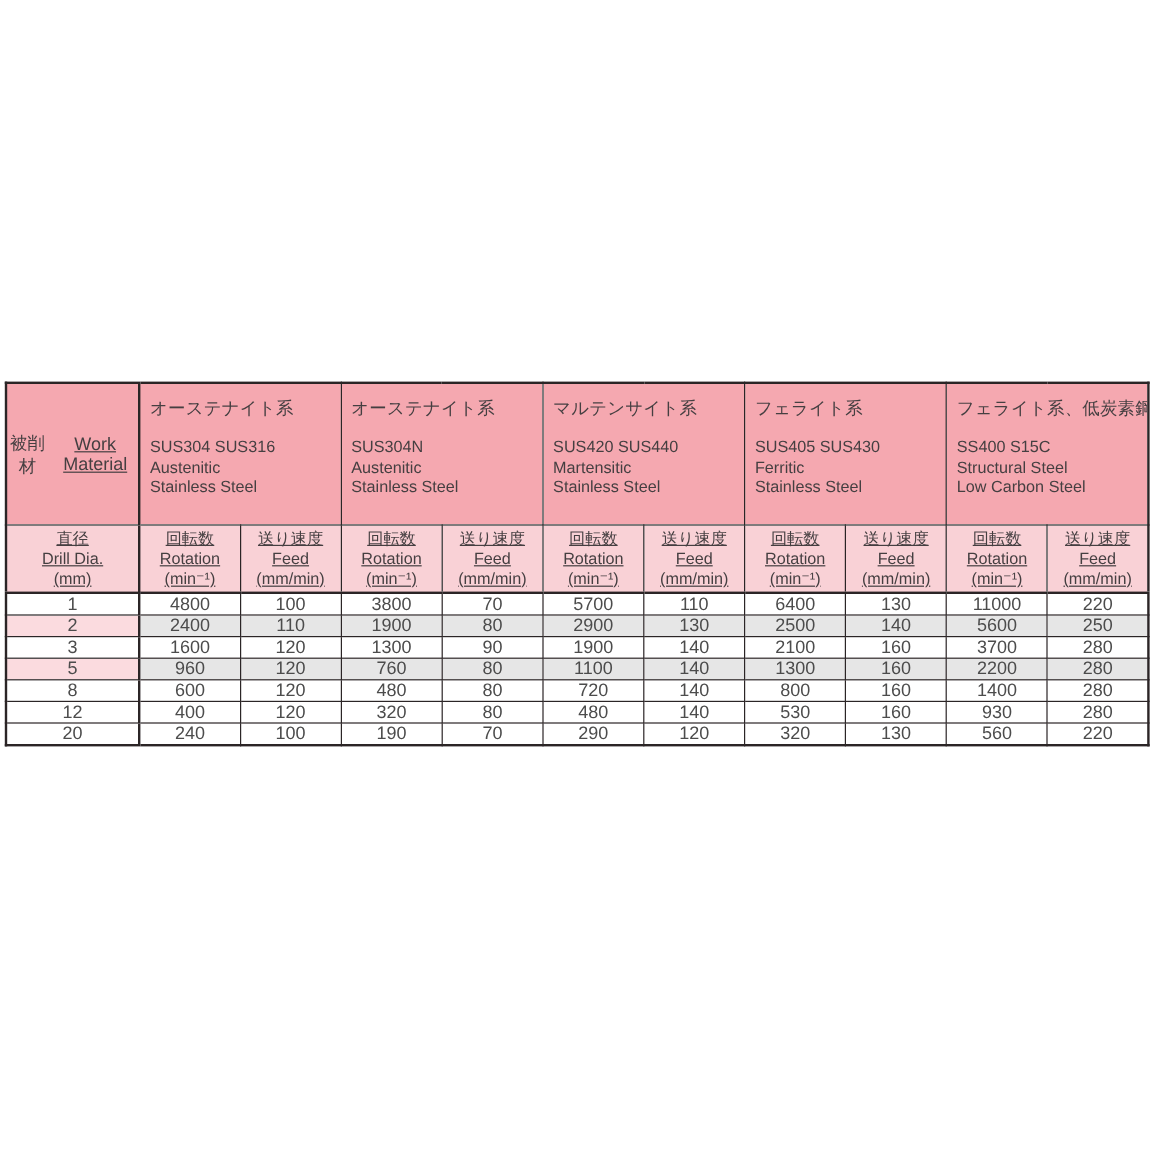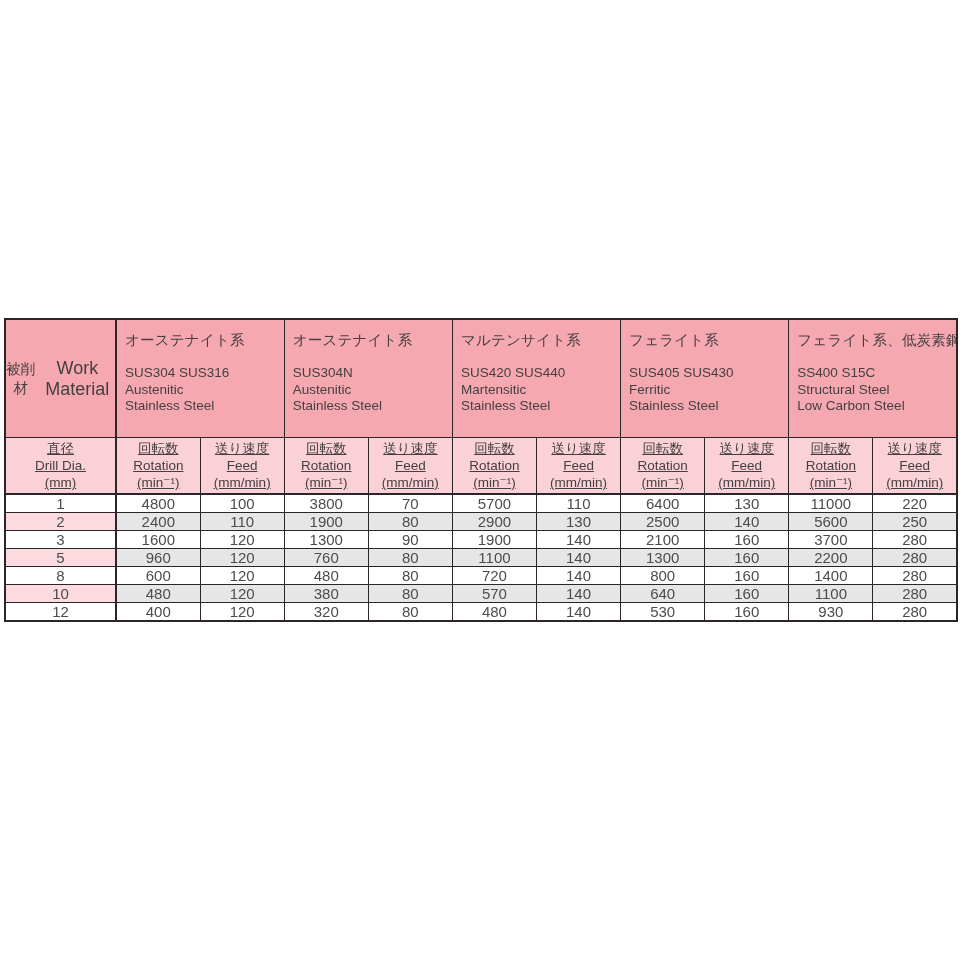--- a/index.html
+++ b/index.html
@@ -57,21 +57,21 @@
   th.wm { vertical-align: middle; }
   .wm-wrap {
     height: 100%;
     display: flex;
     flex-direction: row;
     justify-content: center;
     align-items: center;
     gap: 4px;
   }
   .wm-ja { font-size: 14.5px; }
-  .wm-en { font-size: 18px; }
+  .wm-en { font-size: 15px; text-decoration: underline; }
   th.mat { text-align: left; padding: 11px 8px 4px 8px; }
   th.mat .series {
     font-size: 14.5px;
     margin-bottom: 15px;
     white-space: nowrap;
     letter-spacing: 0.2px;
   }
   th.mat .grades {
     font-size: 13.5px;
     line-height: 16.5px;
@@ -277,41 +277,41 @@
           <td class="val">120</td>
           <td class="val">480</td>
           <td class="val">80</td>
           <td class="val">720</td>
           <td class="val">140</td>
           <td class="val">800</td>
           <td class="val">160</td>
           <td class="val">1400</td>
           <td class="val">280</td>
         </tr>
-        <tr class="hl">
-          <td class="dia first-col">10</td>
-          <td class="val">480</td>
-          <td class="val">120</td>
-          <td class="val">380</td>
-          <td class="val">80</td>
-          <td class="val">570</td>
-          <td class="val">140</td>
-          <td class="val">640</td>
-          <td class="val">160</td>
-          <td class="val">1100</td>
-          <td class="val">280</td>
-        </tr>
         <tr>
           <td class="dia first-col">12</td>
           <td class="val">400</td>
           <td class="val">120</td>
           <td class="val">320</td>
           <td class="val">80</td>
           <td class="val">480</td>
           <td class="val">140</td>
           <td class="val">530</td>
           <td class="val">160</td>
           <td class="val">930</td>
           <td class="val">280</td>
         </tr>
+        <tr>
+          <td class="dia first-col">20</td>
+          <td class="val">240</td>
+          <td class="val">100</td>
+          <td class="val">190</td>
+          <td class="val">70</td>
+          <td class="val">290</td>
+          <td class="val">120</td>
+          <td class="val">320</td>
+          <td class="val">130</td>
+          <td class="val">560</td>
+          <td class="val">220</td>
+        </tr>
       </tbody>
   </table>
 </div>
 
 </body></html>

